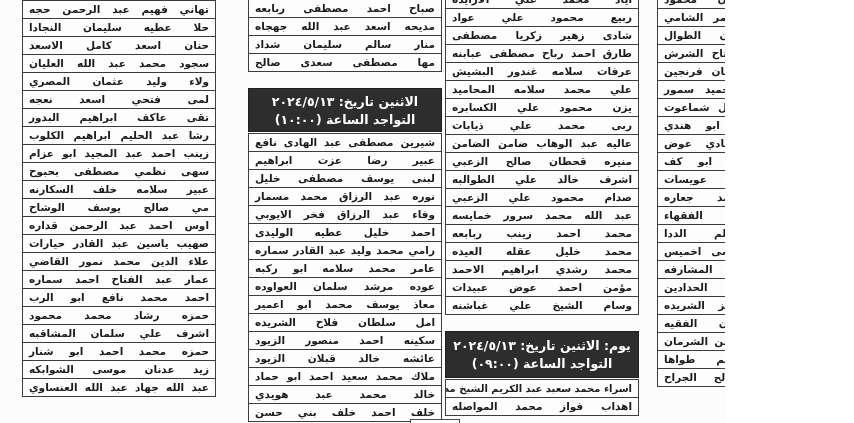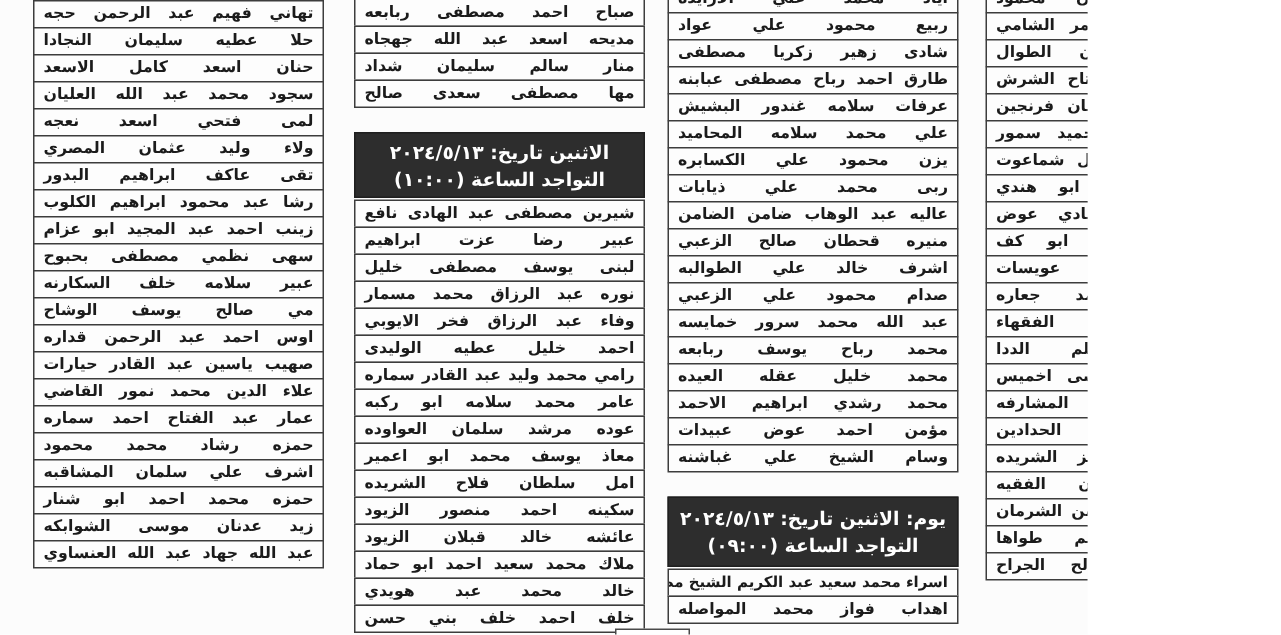--- a/index.html
+++ b/index.html
@@ -7,21 +7,21 @@
     --date_box_bg:#2d2d2d; --date_box_text:#ffffff; --watermark:#b9bcbe;
   }
   html,body{margin:0;padding:0;}
   #page{
     position:relative; width:725px; height:423px; overflow:hidden;
     background:var(--page_bg);
     font-family:"DejaVu Sans", sans-serif;
   }
   .col{position:absolute; width:194px;}
   .col-1{left:22px;  top:0;}
-  .col-2{left:236px; top:-1px;}
+  .col-2{left:248px; top:-1px;}
   .col-3{left:445px; top:-10px;}
   .col-4{left:657px; top:-10px;}
   .cell{
     box-sizing:border-box; width:100%; background:var(--cell_bg);
     border:1px solid var(--cell_border); margin-top:-1px;
   }
   .cell:first-child{margin-top:0;}
   .cell.name{
     height:19px; line-height:17px; padding:0 6px;
     direction:rtl; unicode-bidi:embed;
@@ -52,32 +52,33 @@
 </head>
 <body>
 
 <div id="page">
   <div id="columns-root">
       <div class="col col-1">
         <div class="cell name">تهاني فهيم عبد الرحمن حجه</div>
         <div class="cell name">حلا عطيه سليمان النجادا</div>
         <div class="cell name">حنان اسعد كامل الاسعد</div>
         <div class="cell name">سجود محمد عبد الله العليان</div>
+        <div class="cell name">ولاء وليد عثمان المصري</div>
         <div class="cell name">لمى فتحي اسعد نعجه</div>
-        <div class="cell name">ولاء وليد عثمان المصري</div>
         <div class="cell name">تقى عاكف ابراهيم البدور</div>
-        <div class="cell name">رشا عبد محمود ابراهيم الكلوب</div>
+        <div class="cell name">رشا عبد الحليم ابراهيم الكلوب</div>
         <div class="cell name">زينب احمد عبد المجيد ابو عزام</div>
         <div class="cell name">سهى نظمي مصطفى بحبوح</div>
         <div class="cell name">عبير سلامه خلف السكارنه</div>
         <div class="cell name">مي صالح يوسف الوشاح</div>
         <div class="cell name">اوس احمد عبد الرحمن قداره</div>
         <div class="cell name">صهيب ياسين عبد القادر حيارات</div>
         <div class="cell name">علاء الدين محمد نمور القاضي</div>
         <div class="cell name">عمار عبد الفتاح احمد سماره</div>
+        <div class="cell name">احمد محمد نافع ابو الرب</div>
         <div class="cell name">حمزه رشاد محمد محمود</div>
         <div class="cell name">اشرف علي سلمان المشاقبه</div>
         <div class="cell name">حمزه محمد احمد ابو شنار</div>
         <div class="cell name">زيد عدنان موسى الشوابكه</div>
         <div class="cell name">عبد الله جهاد عبد الله العنساوي</div>
       </div>
       <div class="col col-2">
         <div class="cell name">صباح احمد مصطفى ربابعه</div>
         <div class="cell name">مديحه اسعد عبد الله جهجاه</div>
         <div class="cell name">منار سالم سليمان شداد</div>
@@ -110,21 +111,21 @@
         <div class="cell name">طارق احمد رباح مصطفى عبابنه</div>
         <div class="cell name">عرفات سلامه غندور البشيش</div>
         <div class="cell name">علي محمد سلامه المحاميد</div>
         <div class="cell name">يزن محمود علي الكسابره</div>
         <div class="cell name">ربى محمد علي ذيابات</div>
         <div class="cell name">عاليه عبد الوهاب ضامن الضامن</div>
         <div class="cell name">منيره قحطان صالح الزعبي</div>
         <div class="cell name">اشرف خالد علي الطوالبه</div>
         <div class="cell name">صدام محمود علي الزعبي</div>
         <div class="cell name">عبد الله محمد سرور خمايسه</div>
-        <div class="cell name">محمد رباح يوسف ربابعه</div>
+        <div class="cell name">محمد احمد زينب ربابعه</div>
         <div class="cell name">محمد خليل عقله العيده</div>
         <div class="cell name">محمد رشدي ابراهيم الاحمد</div>
         <div class="cell name">مؤمن احمد عوض عبيدات</div>
         <div class="cell name">وسام الشيخ علي غباشنه</div>
         <div class="cell date-header">
           <div class="date-line">يوم: الاثنين تاريخ: ٢٠٢٤/٥/١٣</div>
           <div class="date-line">التواجد الساعة (٠٩:٠٠)</div>
         </div>
         <div class="cell name small">اسراء محمد سعيد عبد الكريم الشيخ مصطفى</div>
         <div class="cell name">اهداب فواز محمد المواصله</div>

